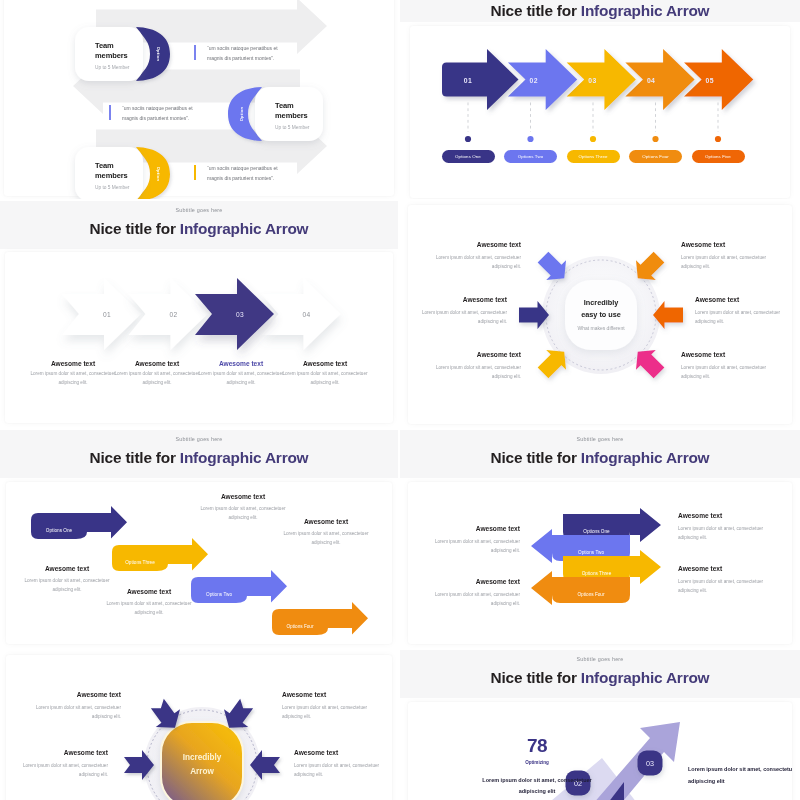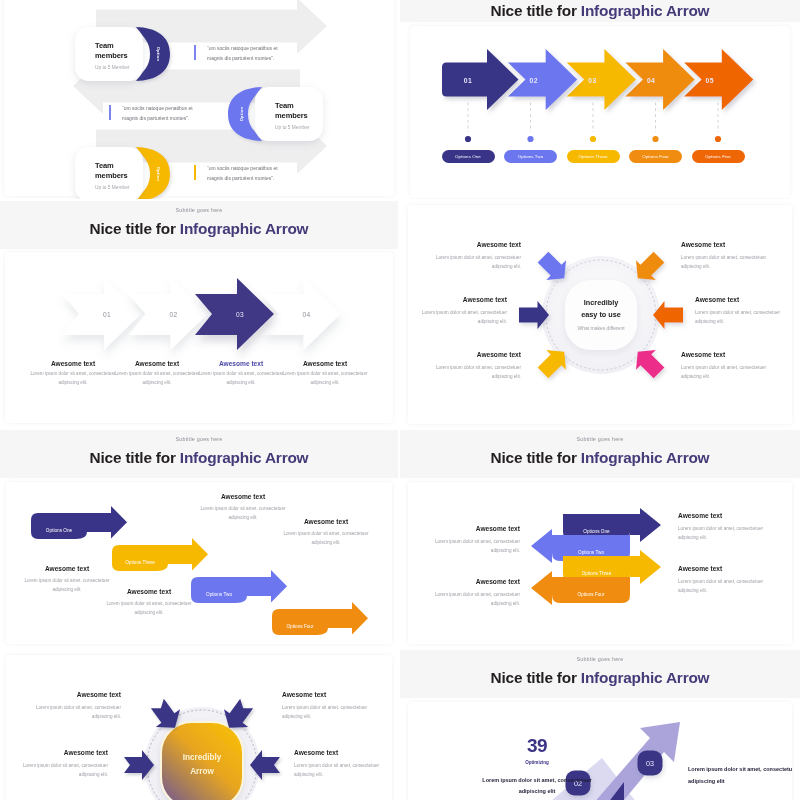--- a/index.html
+++ b/index.html
@@ -279,19 +279,19 @@
             </filter>
           </defs>
           <path fill="#dcdaf1" d="M130.0,110.0 L194.0,56.0 L236.0,110.0 L210.0,110.0 L194.0,94.0 L154.0,128.0 Z"></path>
           <path fill="#aaa4da" d="M178.0,110.0 L242.0,36.0 L232.0,26.0 L272.0,20.0 L266.0,60.0 L256.0,50.0 L206.0,110.0 Z"></path>
           <path fill="#3b3486" d="M193.0,110.0 L216.0,80.0 L216.0,110.0 Z"></path>
           <rect x="157.5" y="68.5" width="25" height="25" rx="9" ry="9" fill="#3b3486" filter="url(#s8b)"></rect>
           <rect x="229.5" y="48.5" width="25" height="25" rx="9" ry="9" fill="#3b3486" filter="url(#s8b)"></rect>
         </svg>
         <div class="tx" style="left:170px;top:81px;transform:translate(-50%,-50%);font-size:7.2px;color:#eceafd;">02</div>
         <div class="tx" style="left:242px;top:61px;transform:translate(-50%,-50%);font-size:7.2px;color:#eceafd;">03</div>
-        <div class="tx" style="left:79px;top:33px;width:100px;text-align:center;font-size:19px;font-weight:700;color:#3b3486;letter-spacing:-.5px;">39</div>
+        <div class="tx" style="left:79px;top:33px;width:100px;text-align:center;font-size:19px;font-weight:700;color:#3b3486;letter-spacing:-.5px;">78</div>
         <div class="tx" style="left:79px;top:58px;width:100px;text-align:center;font-size:4.6px;font-weight:700;color:#3b3486;">Optimizing</div>
         <div class="tx" style="left:67px;top:73px;width:124px;text-align:center;font-size:5.5px;font-weight:700;color:#1f1d35;line-height:2.0;">Lorem ipsum dolor sit amet, consectetuer adipiscing elit</div>
         <div class="tx" style="left:280px;top:61px;width:120px;font-size:5.5px;font-weight:700;color:#1f1d35;line-height:2.2;">Lorem ipsum dolor sit amet, consectetuer adipiscing elit</div>
       </div>
     </div>
 </div>
 
 </body></html>

